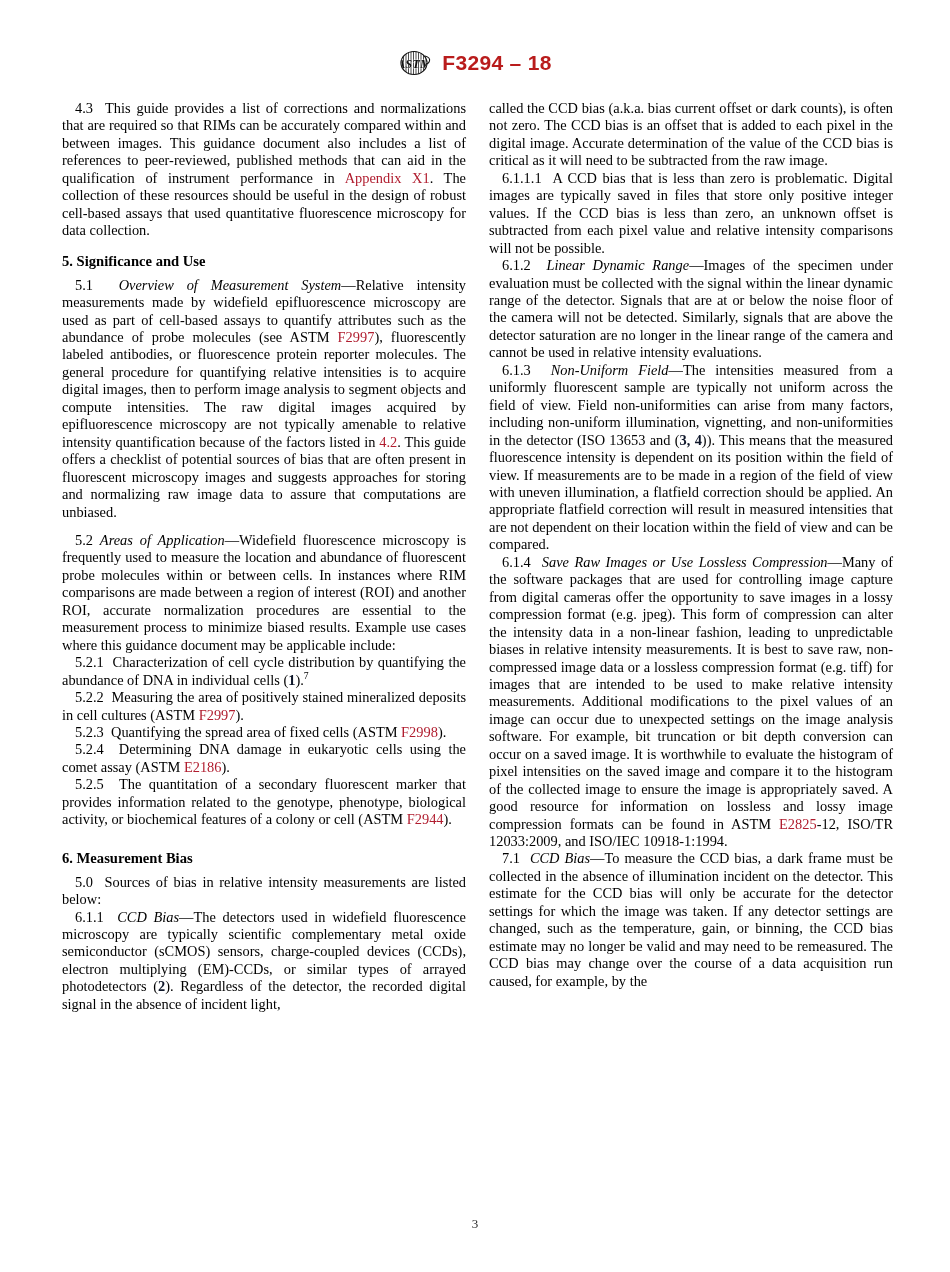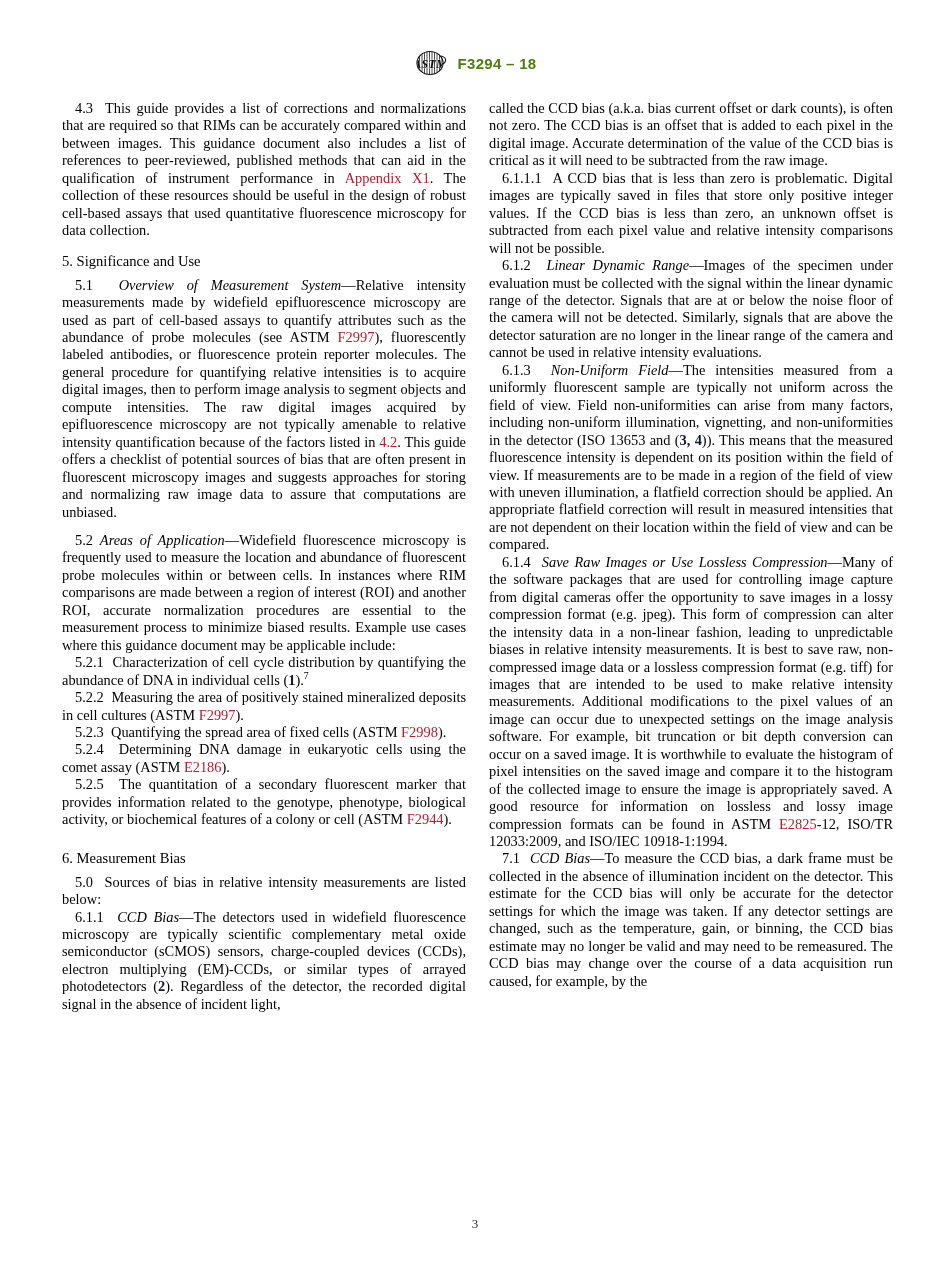--- a/index.html
+++ b/index.html
@@ -34,23 +34,23 @@
     gap: 10px;
   }
   .astm-logo {
     width: 34px;
     height: 30px;
     display: block;
   }
   .designation {
     font-family: "Liberation Sans", "DejaVu Sans", sans-serif;
     font-weight: bold;
-    font-size: 15px;
+    font-size: 21px;
     letter-spacing: 0.3px;
-    color: #4d7c0f;
+    color: #b91c1c;
     white-space: pre;
   }
 
   
   .columns {
     position: absolute;
     top: 100px;
     left: 62px;
     width: 831px;
     height: 1100px;
@@ -73,21 +73,21 @@
     hyphens: manual;
     -webkit-hyphens: manual;
   }
   p.indent { text-indent: 13px; }
   p.noindent { text-indent: 0; }
 
   h2.section-head {
     margin: 0;
     padding: 13px 0 7px 0;
     font-size: 14.6px;
-    font-weight: normal;
+    font-weight: bold;
     line-height: 17px;
     text-align: left;
   }
   h2.section-head.gap-lg { padding-top: 21px; }
 
   .it { font-style: italic; }
   .lnk { color: #b01c2e; }
   .refnum { color: #0f172a; font-weight: bold; }
   sup {
     font-size: 9.6px;

